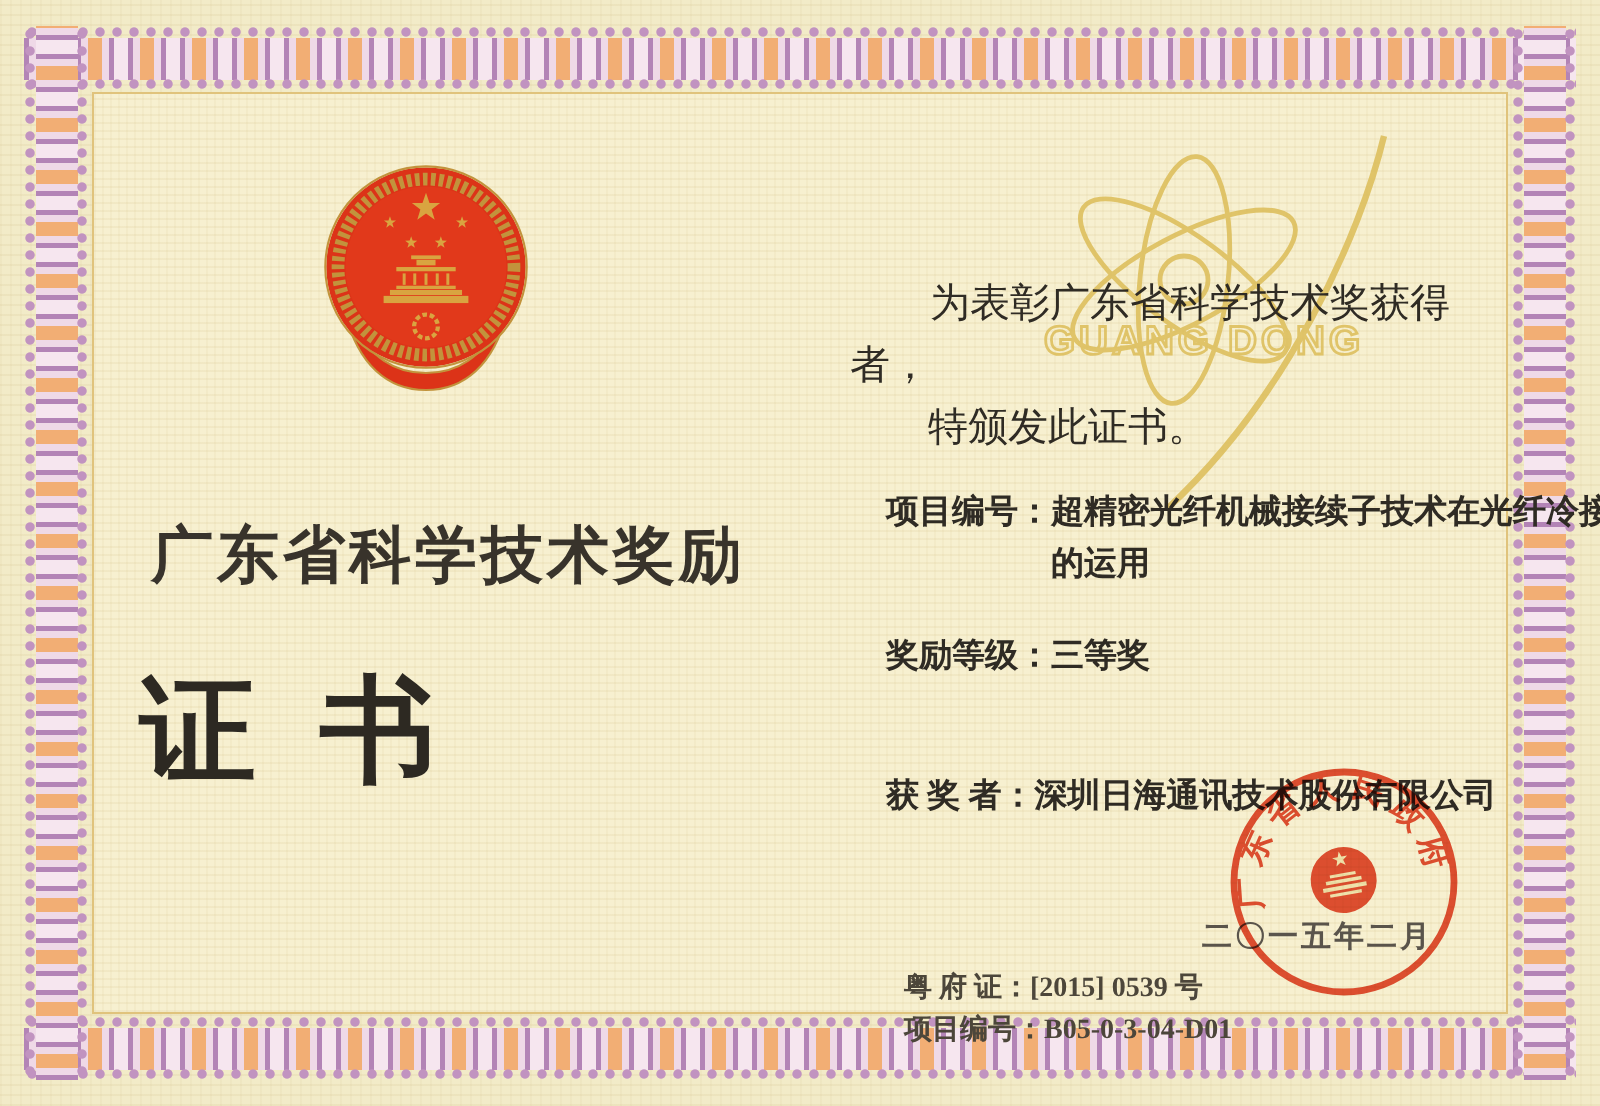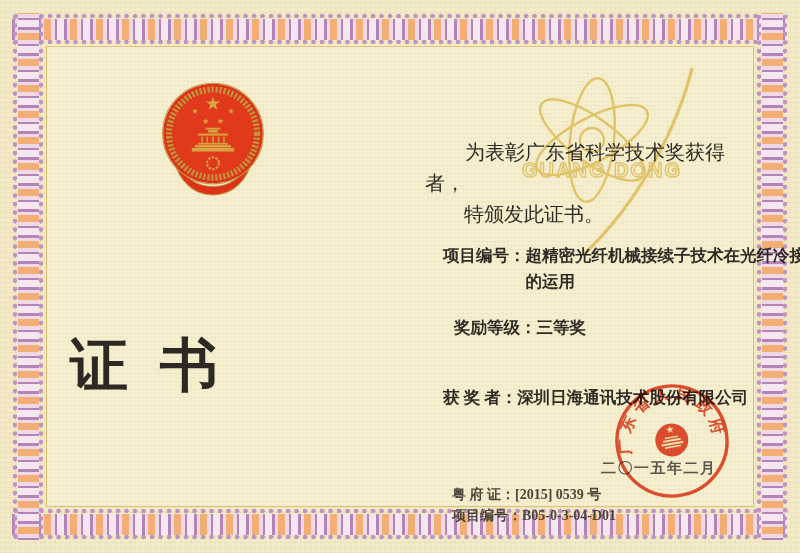--- a/index.html
+++ b/index.html
@@ -62,21 +62,21 @@
     letter-spacing:0.55em;text-indent:0.55em;
   }
   .intro{
     left:425px;top:117px;width:338px;
     font-size:20px;line-height:31px;font-weight:400;
   }
   .intro .l1{display:block;text-indent:2em;}
   .intro .l2{display:block;margin-left:39px;}
   .field{font-size:16.5px;line-height:26.5px;font-weight:700;}
   .f-project{left:443px;top:226px;width:336px;padding-left:5em;text-indent:-5em;word-break:break-all;}
-  .f-grade{left:443px;top:298px;width:336px;margin-left:11px;}
+  .f-grade{left:443px;top:298px;width:336px;}
   .f-winner{left:443px;top:368px;width:345px;}
   .footer-block{left:452px;top:441px;width:260px;font-size:14px;line-height:20.5px;font-weight:600;color:#4c463a;margin-top:44px;}
   .footer-block .row{display:block;}
   .date{
     left:601px;top:459px;width:150px;z-index:1;
     font-size:15px;letter-spacing:1.5px;font-weight:600;color:#5a544b;
   }
   .seal{
     left:612px;top:381px;width:120px;height:120px;z-index:3;
     mix-blend-mode:multiply;opacity:.95;transform:rotate(-10deg);
@@ -129,20 +129,21 @@
       <rect x="49.3" y="53" width="1.4" height="5.4"></rect>
       <rect x="54.6" y="53" width="1.4" height="5.4"></rect>
       <rect x="59.6" y="53" width="1.4" height="5.4"></rect>
       <rect x="36" y="58.8" width="28" height="1.6"></rect>
       <rect x="33" y="60.8" width="34" height="2.4"></rect>
       <rect x="30" y="63.6" width="40" height="3.4"></rect>
     </g>
     <circle cx="50" cy="78" r="5.6" fill="none" stroke="#d9a440" stroke-width="2" stroke-dasharray="2.2 1.3"></circle>
   </svg>
 
+  <div class="abs txt main-title">广东省科学技术奖励</div>
   <div class="abs txt cert-title">证书</div>
 
   <p class="abs txt intro">
     <span class="l1">为表彰广东省科学技术奖获得者，</span>
     <span class="l2">特颁发此证书。</span>
   </p>
 
   <p class="abs txt field f-project"><span>项目编号：</span><span>超精密光纤机械接续子技术在光纤冷接产品中的运用</span></p>
 
   <p class="abs txt field f-grade"><span>奖励等级：</span><span>三等奖</span></p>

